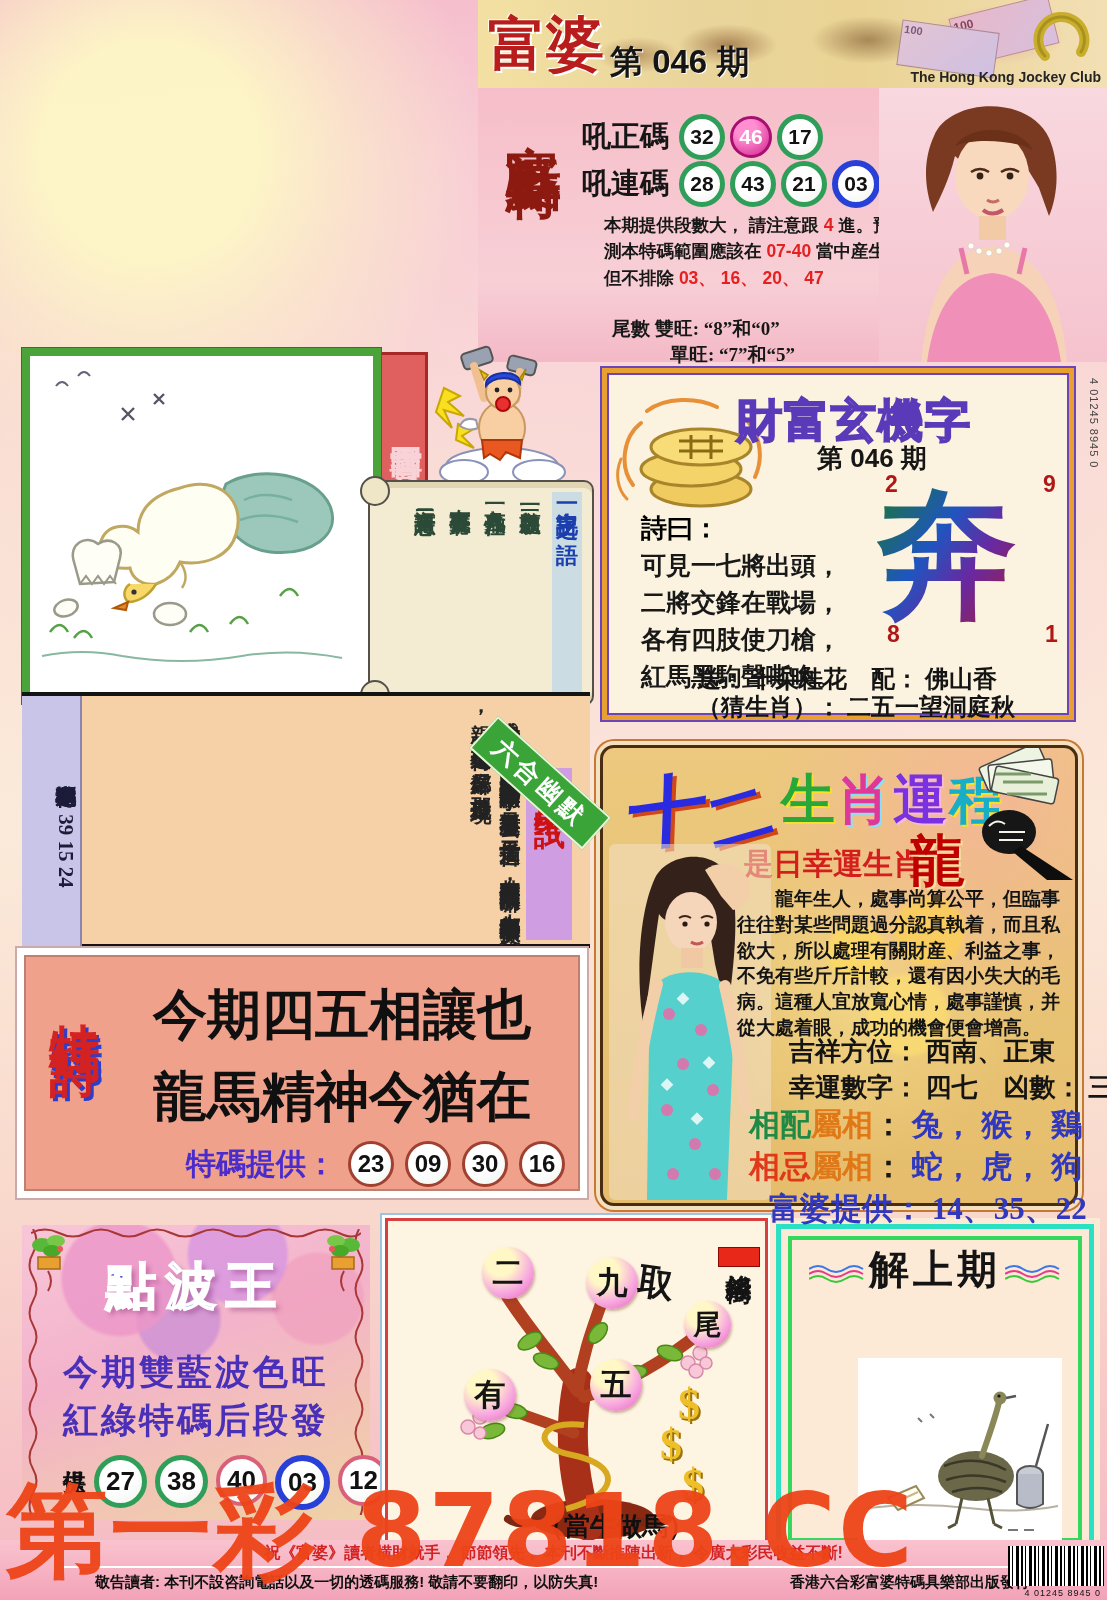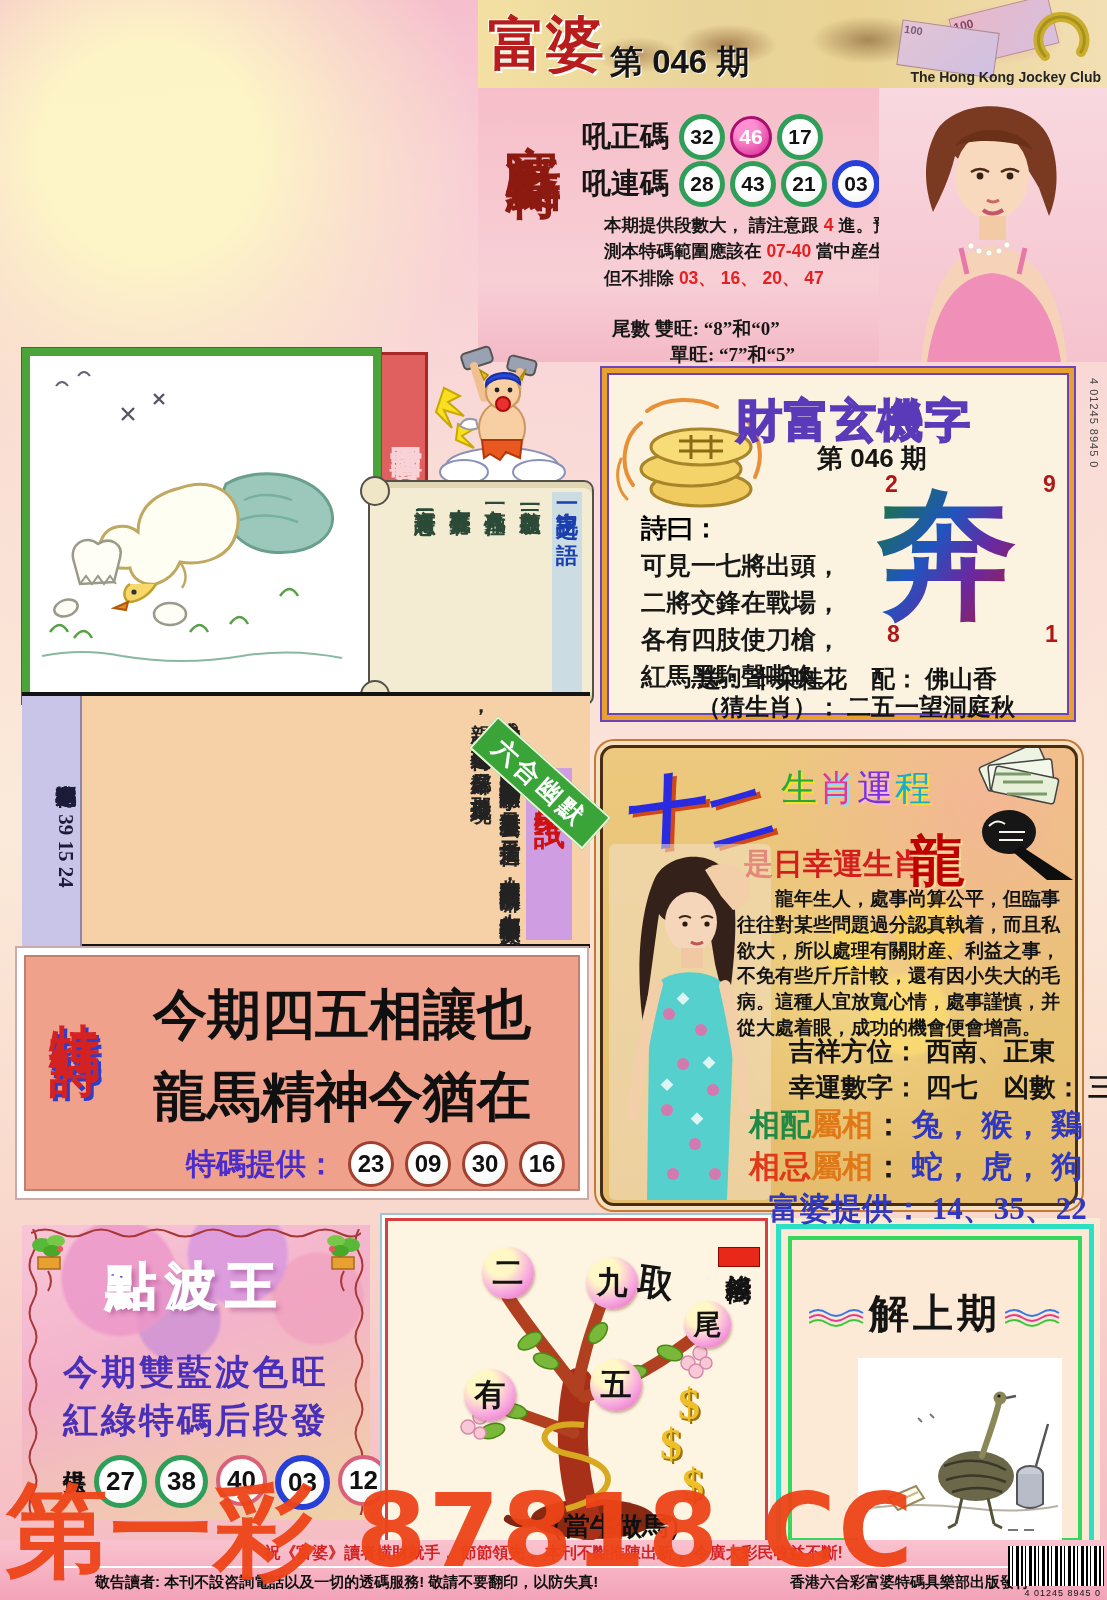--- a/index.html
+++ b/index.html
@@ -110,21 +110,21 @@
   .zod{left:600px;top:745px;width:472px;height:455px;border-radius:14px;
     background:
       radial-gradient(circle at 80% 12%, rgba(250,170,170,.55), transparent 40%),
       radial-gradient(circle at 55% 55%, rgba(250,230,150,.5), transparent 45%),
       linear-gradient(180deg,#ecc97e,#e5bd6c);
     border:3px solid #4a2c10;box-shadow:0 0 0 4px #f2e2c2,0 0 0 6px #c87830;}
   .zten{left:26px;top:12px;font-size:78px;font-weight:900;color:#2a2ae0;transform:skewX(-10deg) rotate(-8deg);
     text-shadow:4px 4px 0 #d04818;}
   .ztwo{left:104px;top:26px;font-size:64px;font-weight:900;color:#2a2ae0;transform:rotate(-16deg);
     text-shadow:4px 4px 0 #d04818;}
-  .zrain{left:178px;top:16px;font-size:36px;font-weight:400;font-family:"Liberation Serif",serif;letter-spacing:2px;}
+  .zrain{left:178px;top:16px;font-size:54px;font-weight:700;font-family:"Liberation Serif",serif;letter-spacing:2px;}
   .zrain span:nth-child(1){color:#28a838;text-shadow:2px 2px 0 #f8e028;}
   .zrain span:nth-child(2){color:#e03898;text-shadow:2px 2px 0 #88e0f8;}
   .zrain span:nth-child(3){color:#7a32e0;text-shadow:2px 2px 0 #f8b8d8;}
   .zrain span:nth-child(4){color:#18aec8;text-shadow:2px 2px 0 #f8e028;}
   .fist{right:2px;top:0px;width:122px;height:132px;}
   .zlucky{left:140px;top:96px;font-size:30px;font-weight:900;color:#d41e1e;}
   .zanimal{left:306px;top:76px;font-size:56px;font-weight:900;color:#c00000;font-family:"Liberation Serif",serif;
     text-shadow:2px 2px 0 #f8e0a0;}
   .zdecor{left:190px;top:120px;width:210px;height:210px;z-index:0;
     background:
@@ -170,21 +170,21 @@
   .f-4{left:76px;top:148px;} .f-5{left:202px;top:138px;}
   .takechar{left:250px;top:38px;font-size:36px;font-weight:900;color:#141414;font-family:"Liberation Serif",serif;transform:rotate(8deg);}
   .dollar{position:absolute;font-size:44px;font-weight:900;color:#eebf28;text-shadow:2px 2px 0 #99720a;font-family:"Liberation Serif",serif;}
   .d-1{left:290px;top:158px;} .d-2{left:272px;top:198px;} .d-3{left:294px;top:238px;}
   .treecap{left:150px;top:288px;font-size:26px;font-weight:900;color:#101010;font-family:"Liberation Serif",serif;}
   
   .lastbox{left:770px;top:1218px;width:330px;height:342px;background:#fcead6;}
   .lframe1{left:6px;top:6px;right:6px;bottom:6px;border:5px solid #2ce0c4;}
   .lframe2{left:18px;top:18px;right:18px;bottom:18px;border:4px solid #34d85c;}
   .ltitle{left:0;top:24px;width:100%;text-align:center;font-size:40px;font-weight:900;color:#141414;
-    font-family:"Liberation Serif",serif;letter-spacing:4px;z-index:3;margin-top:44px;}
+    font-family:"Liberation Serif",serif;letter-spacing:4px;z-index:3;}
   .ltitle .wave{display:inline-block;vertical-align:middle;margin:0 4px;}
   .ostbox{left:88px;top:140px;width:204px;height:186px;background:#fff;z-index:2;}
   
   .wmark{left:6px;top:1464px;font-size:102px;font-weight:900;color:#ee4418;letter-spacing:2px;z-index:50;
     white-space:nowrap;opacity:.95;font-family:"DejaVu Sans",sans-serif;}
   .footer{left:0;top:1540px;width:1107px;height:60px;background:linear-gradient(180deg,#f9c3ce,#f3a2b8);z-index:40;}
   .f1{left:0;top:3px;width:100%;text-align:center;font-size:16px;font-weight:900;color:#d42222;}
   .frule{left:60px;top:26px;width:987px;height:0;border-top:2px solid #fff;}
   .f2{left:95px;top:33px;font-size:15px;font-weight:900;color:#101010;}
   .f2b{left:790px;top:33px;font-size:15px;font-weight:900;color:#101010;}

